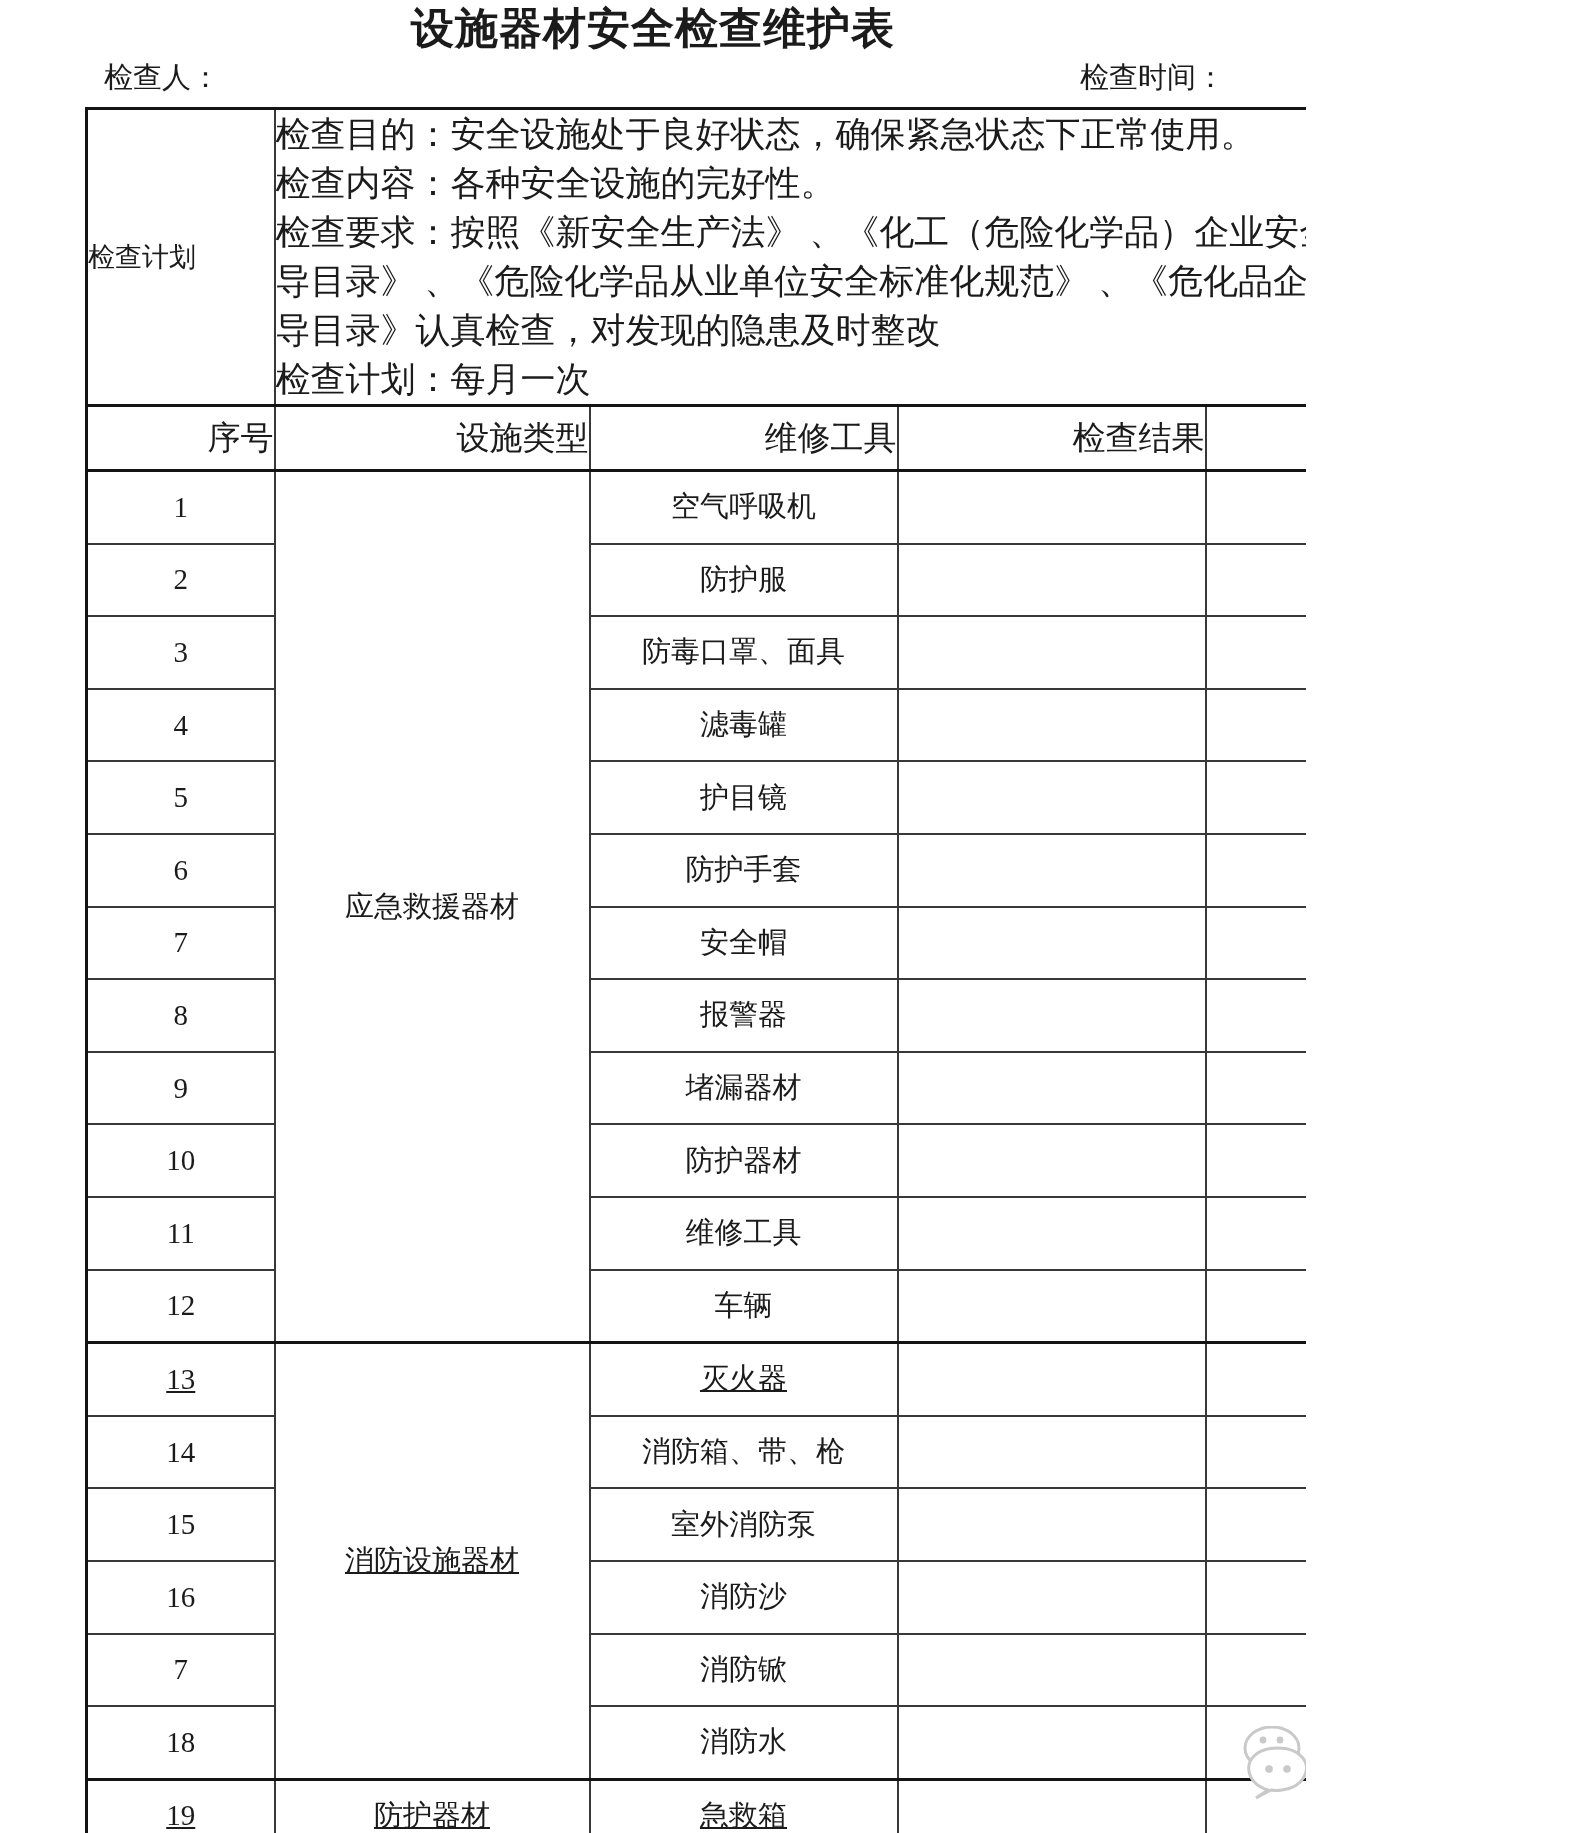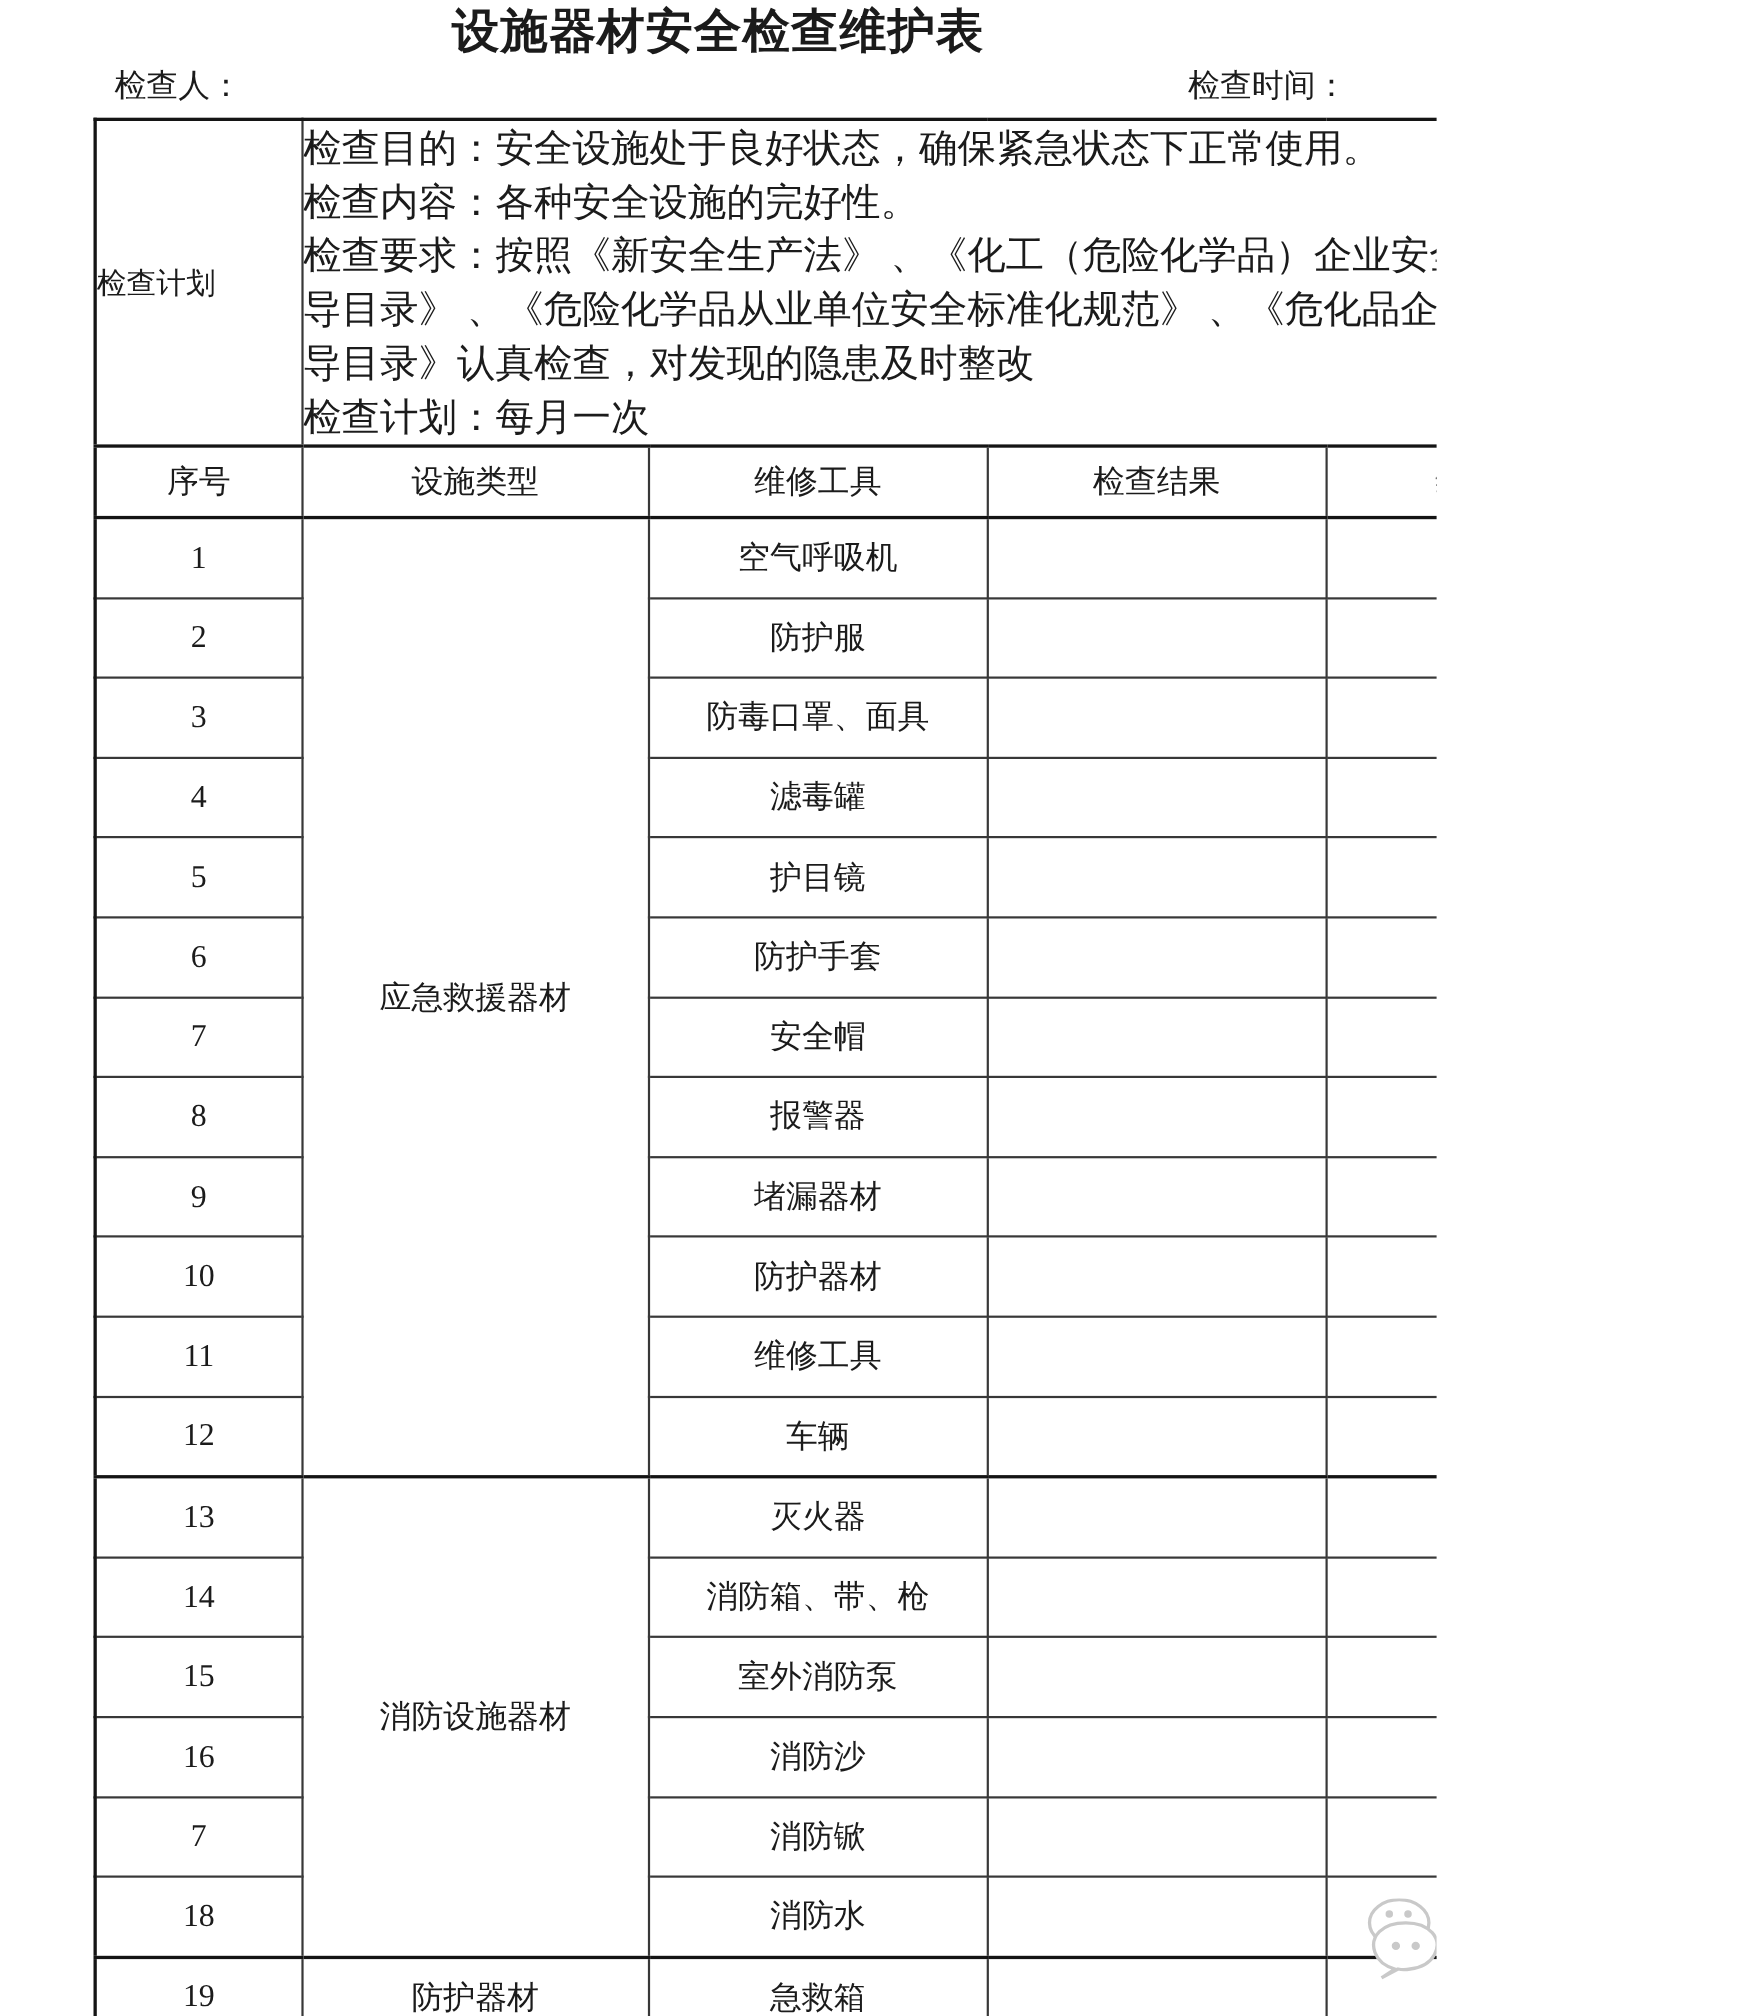--- a/index.html
+++ b/index.html
@@ -31,28 +31,28 @@
     padding:0;
     color:#1b1b1b;
     overflow:hidden;
   }
   tr.plan-row td { height:288px; vertical-align:middle; }
   td.plan-label { text-align:left; font-size:27px; }
   td.plan-text { padding:10px 36px 10px 16px; vertical-align:middle; }
   td.plan-text p { margin:0; line-height:49px; font-size:35px; text-align:left; }
 
   tr.header-row th {
-    height:62px; font-weight:normal; font-size:29px; text-align:center;
+    height:62px; font-weight:normal; font-size:33px; text-align:right;
     border-top:3px solid #141414; border-bottom:3px solid #141414;
     vertical-align:middle;
   }
   tbody tr.data-row td {
     height:70.6px; text-align:center; vertical-align:middle; font-size:29px;
   }
-  tr.group-start td { border-top:3px solid #141414; }
+  tr.group-start td { border-top:3px solid #141414;text-decoration:underline; }
 
   .watermark {
     position:absolute; left:1238px; top:1726px;
     display:flex; align-items:center; gap:6px;
     z-index:5; pointer-events:none;
   }
   .watermark-text {
     font-size:50px; font-weight:bold; letter-spacing:2px; white-space:nowrap;
     color:#efefef;
     text-shadow:

